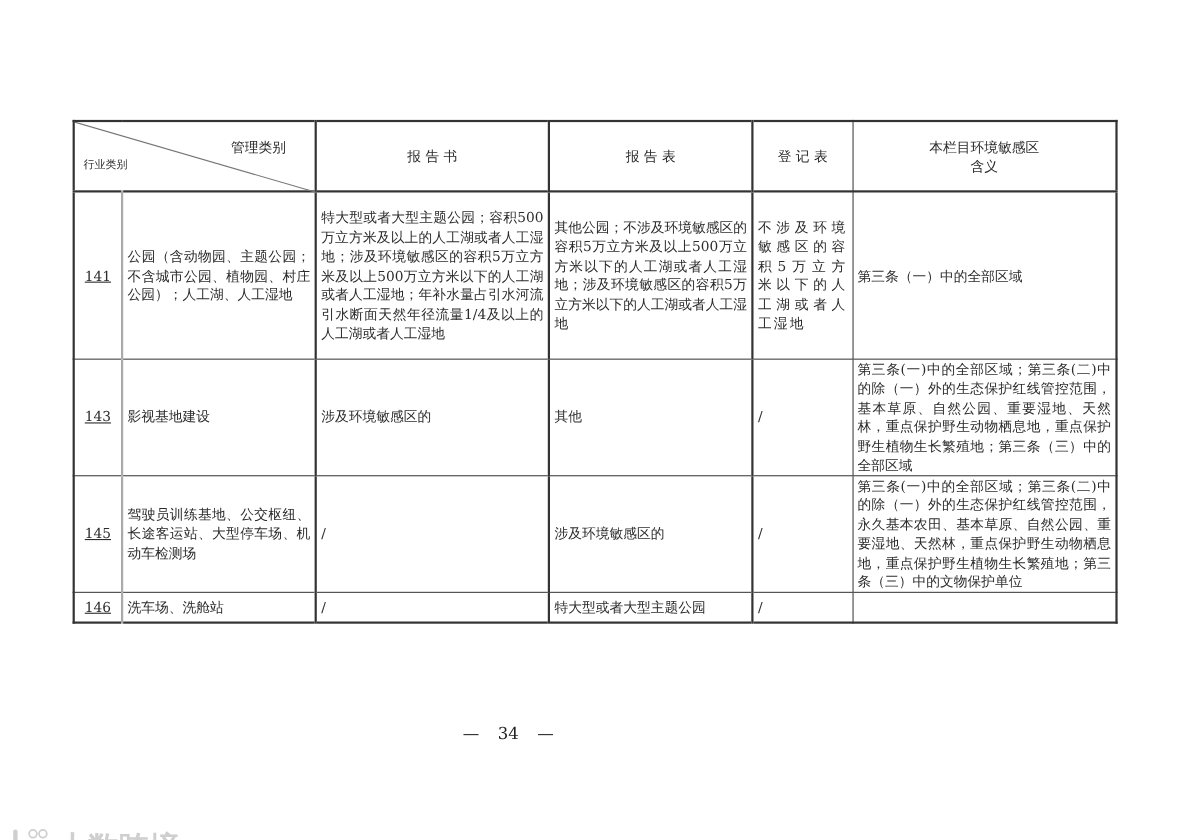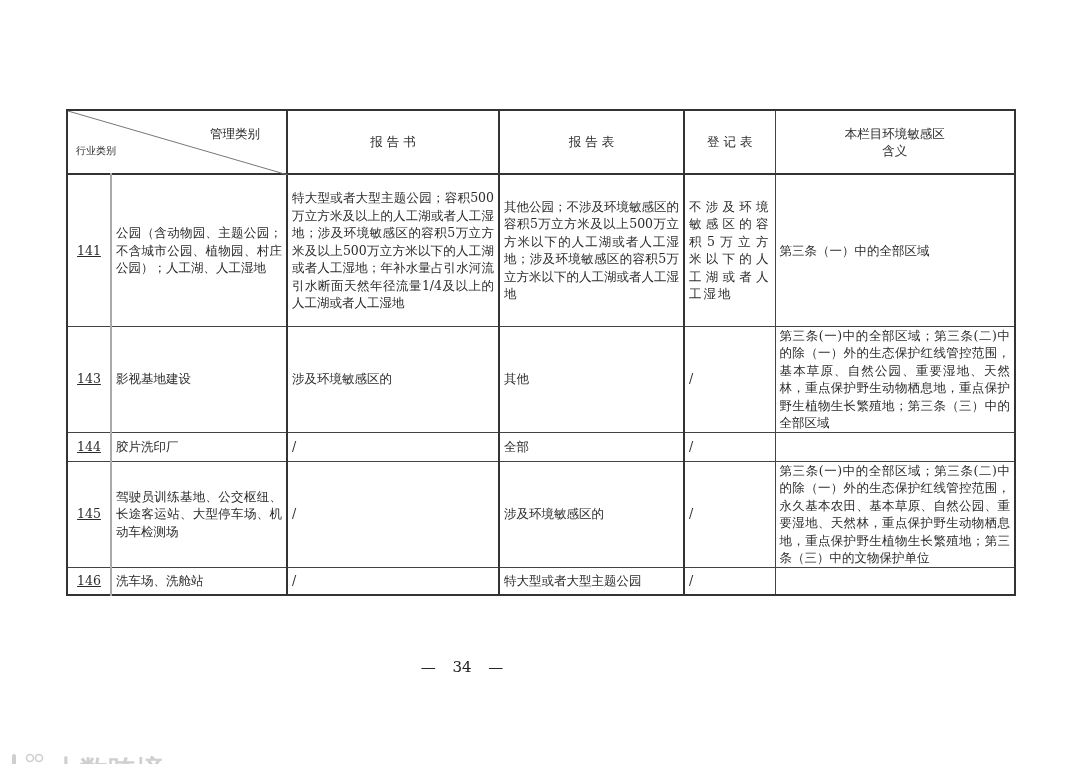--- a/index.html
+++ b/index.html
@@ -70,28 +70,20 @@
 
     <tr style="height:106px">
       <td class="num">143</td>
       <td class="c-name">影视基地建设</td>
       <td class="c-emph">涉及环境敏感区的</td>
       <td class="c-emph">其他</td>
       <td class="c-emph">/</td>
       <td class="c-last just">第三条(一)中的全部区域；第三条(二)中的除（一）外的生态保护红线管控范围，基本草原、自然公园、重要湿地、天然林，重点保护野生动物栖息地，重点保护野生植物生长繁殖地；第三条（三）中的全部区域</td>
     </tr>
 
-    <tr style="height:29px">
-      <td class="num">144</td>
-      <td class="c-name">胶片洗印厂</td>
-      <td class="c-emph">/</td>
-      <td class="c-emph">全部</td>
-      <td class="c-emph">/</td>
-      <td class="c-last"></td>
-    </tr>
 
     <tr style="height:106px">
       <td class="num">145</td>
       <td class="c-name just">驾驶员训练基地、公交枢纽、长途客运站、大型停车场、机动车检测场</td>
       <td class="c-emph">/</td>
       <td class="c-emph">涉及环境敏感区的</td>
       <td class="c-emph">/</td>
       <td class="c-last just">第三条(一)中的全部区域；第三条(二)中的除（一）外的生态保护红线管控范围，永久基本农田、基本草原、自然公园、重要湿地、天然林，重点保护野生动物栖息地，重点保护野生植物生长繁殖地；第三条（三）中的文物保护单位</td>
     </tr>
 

